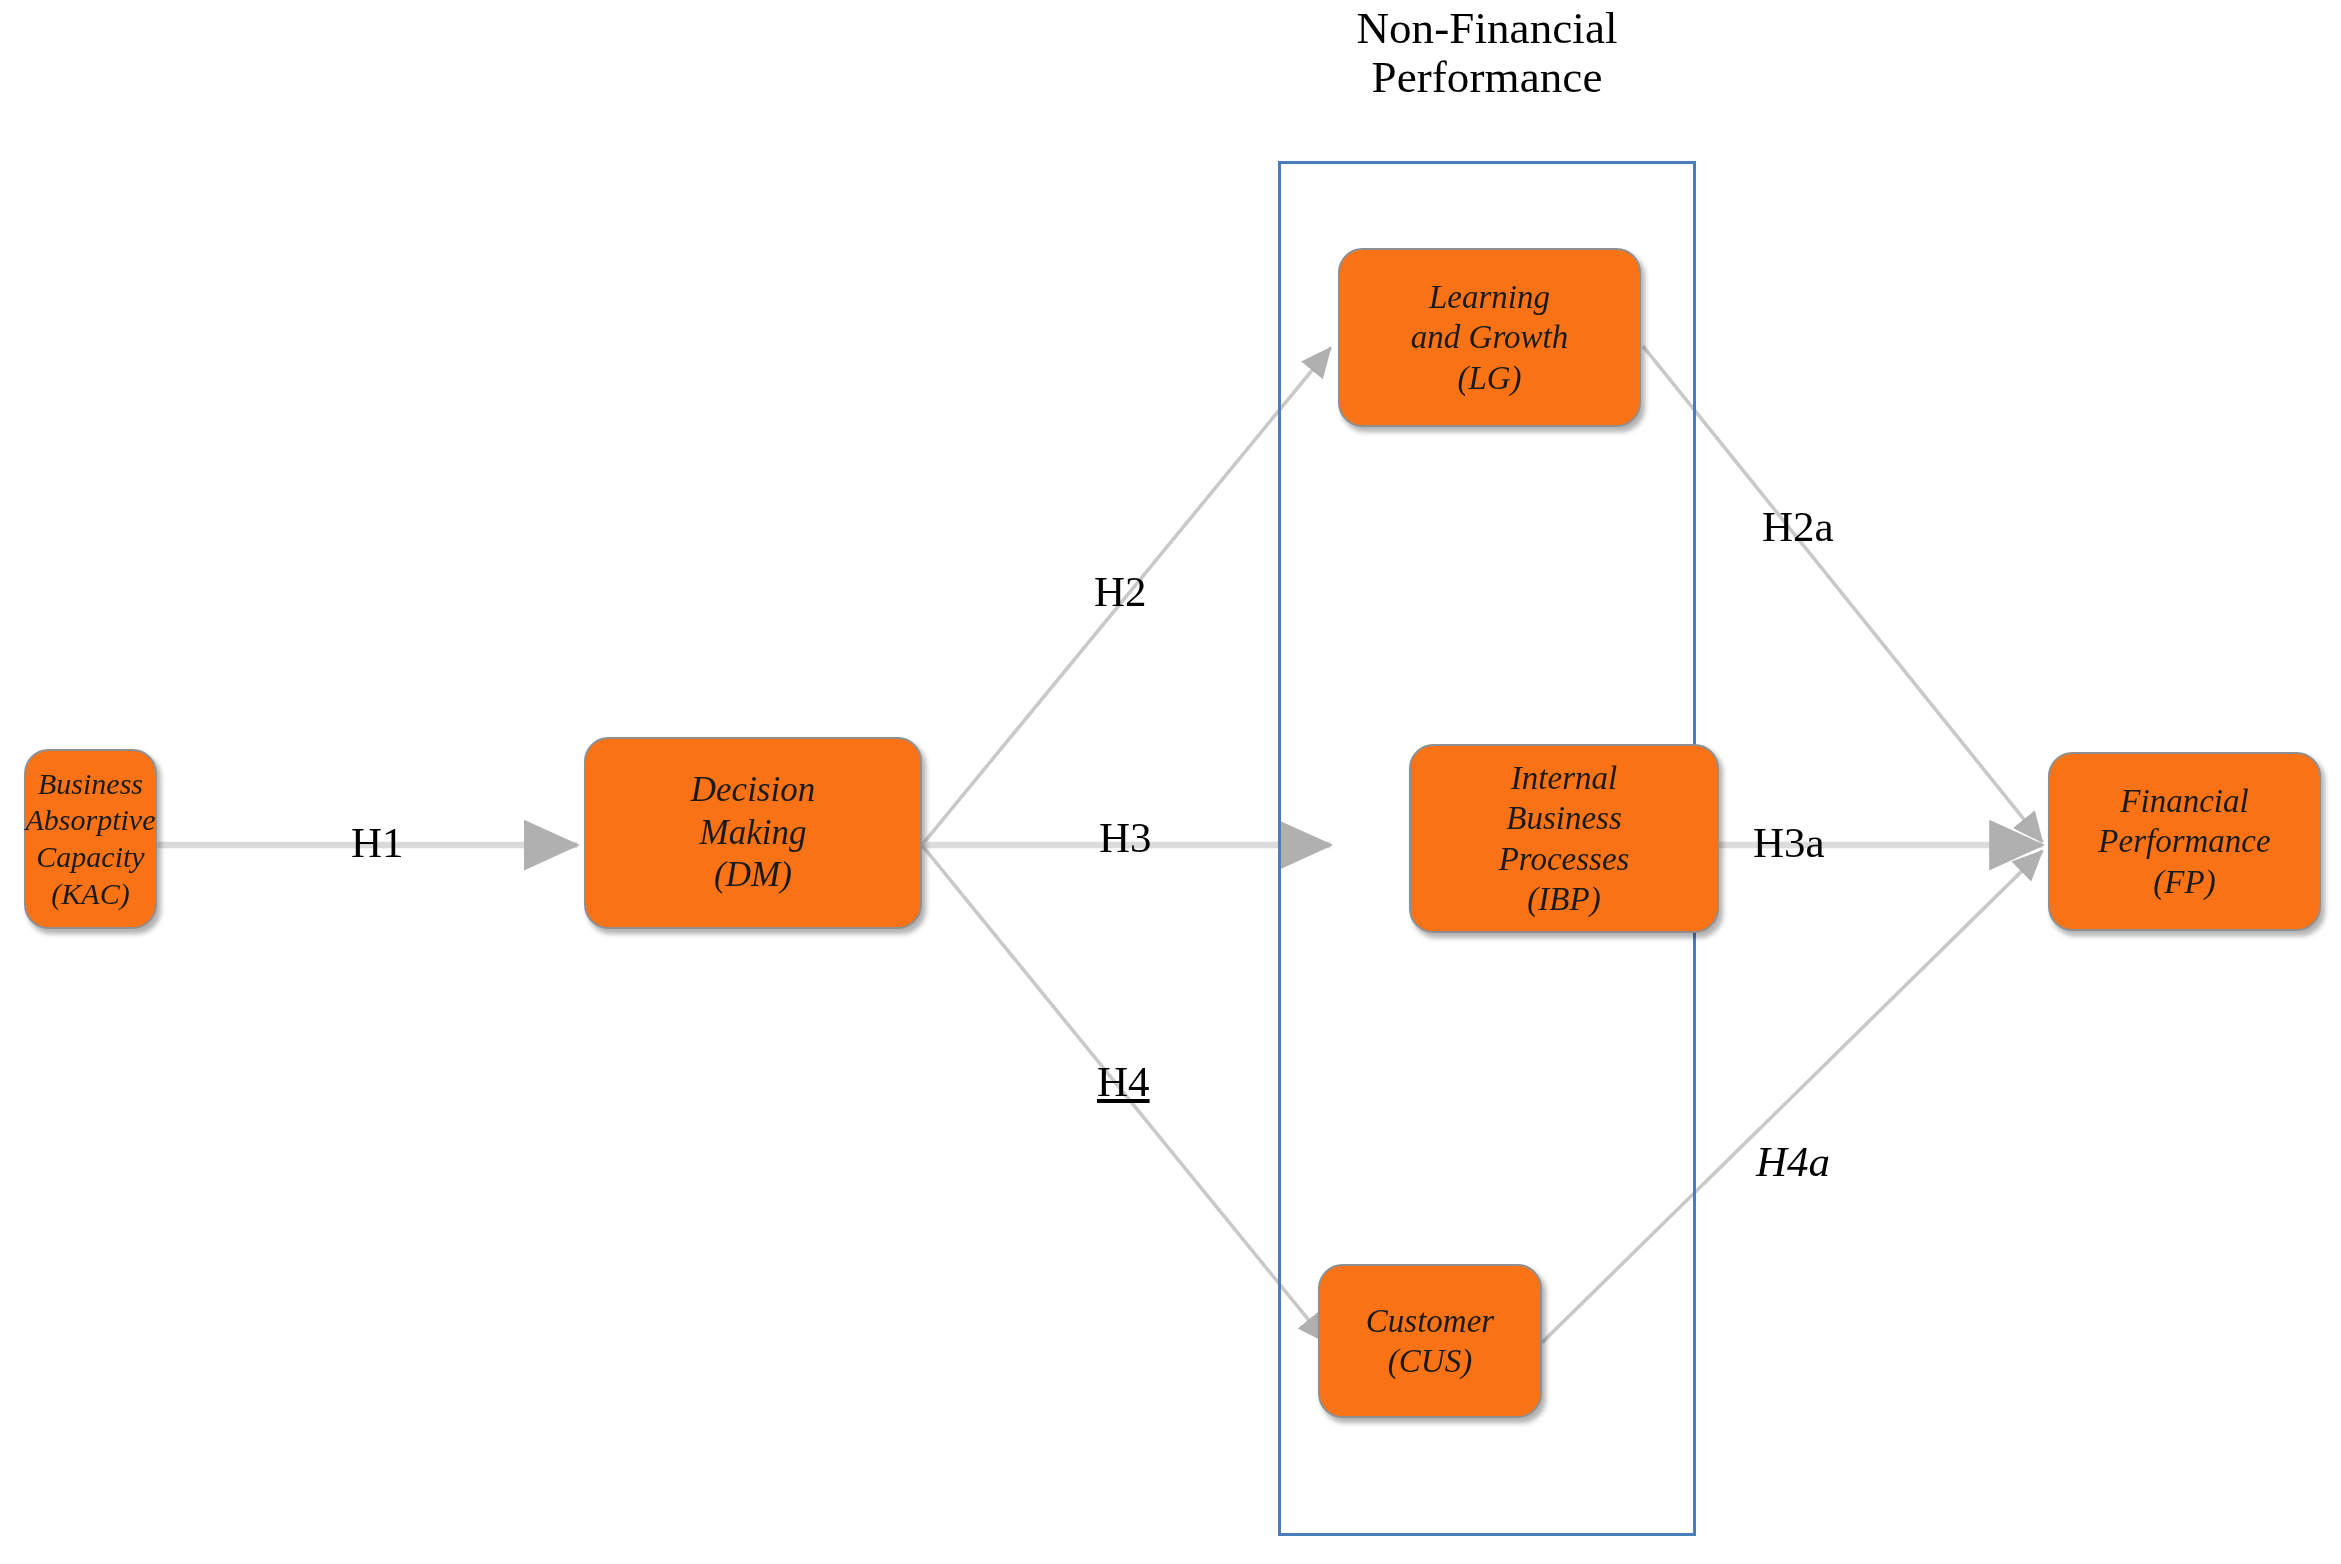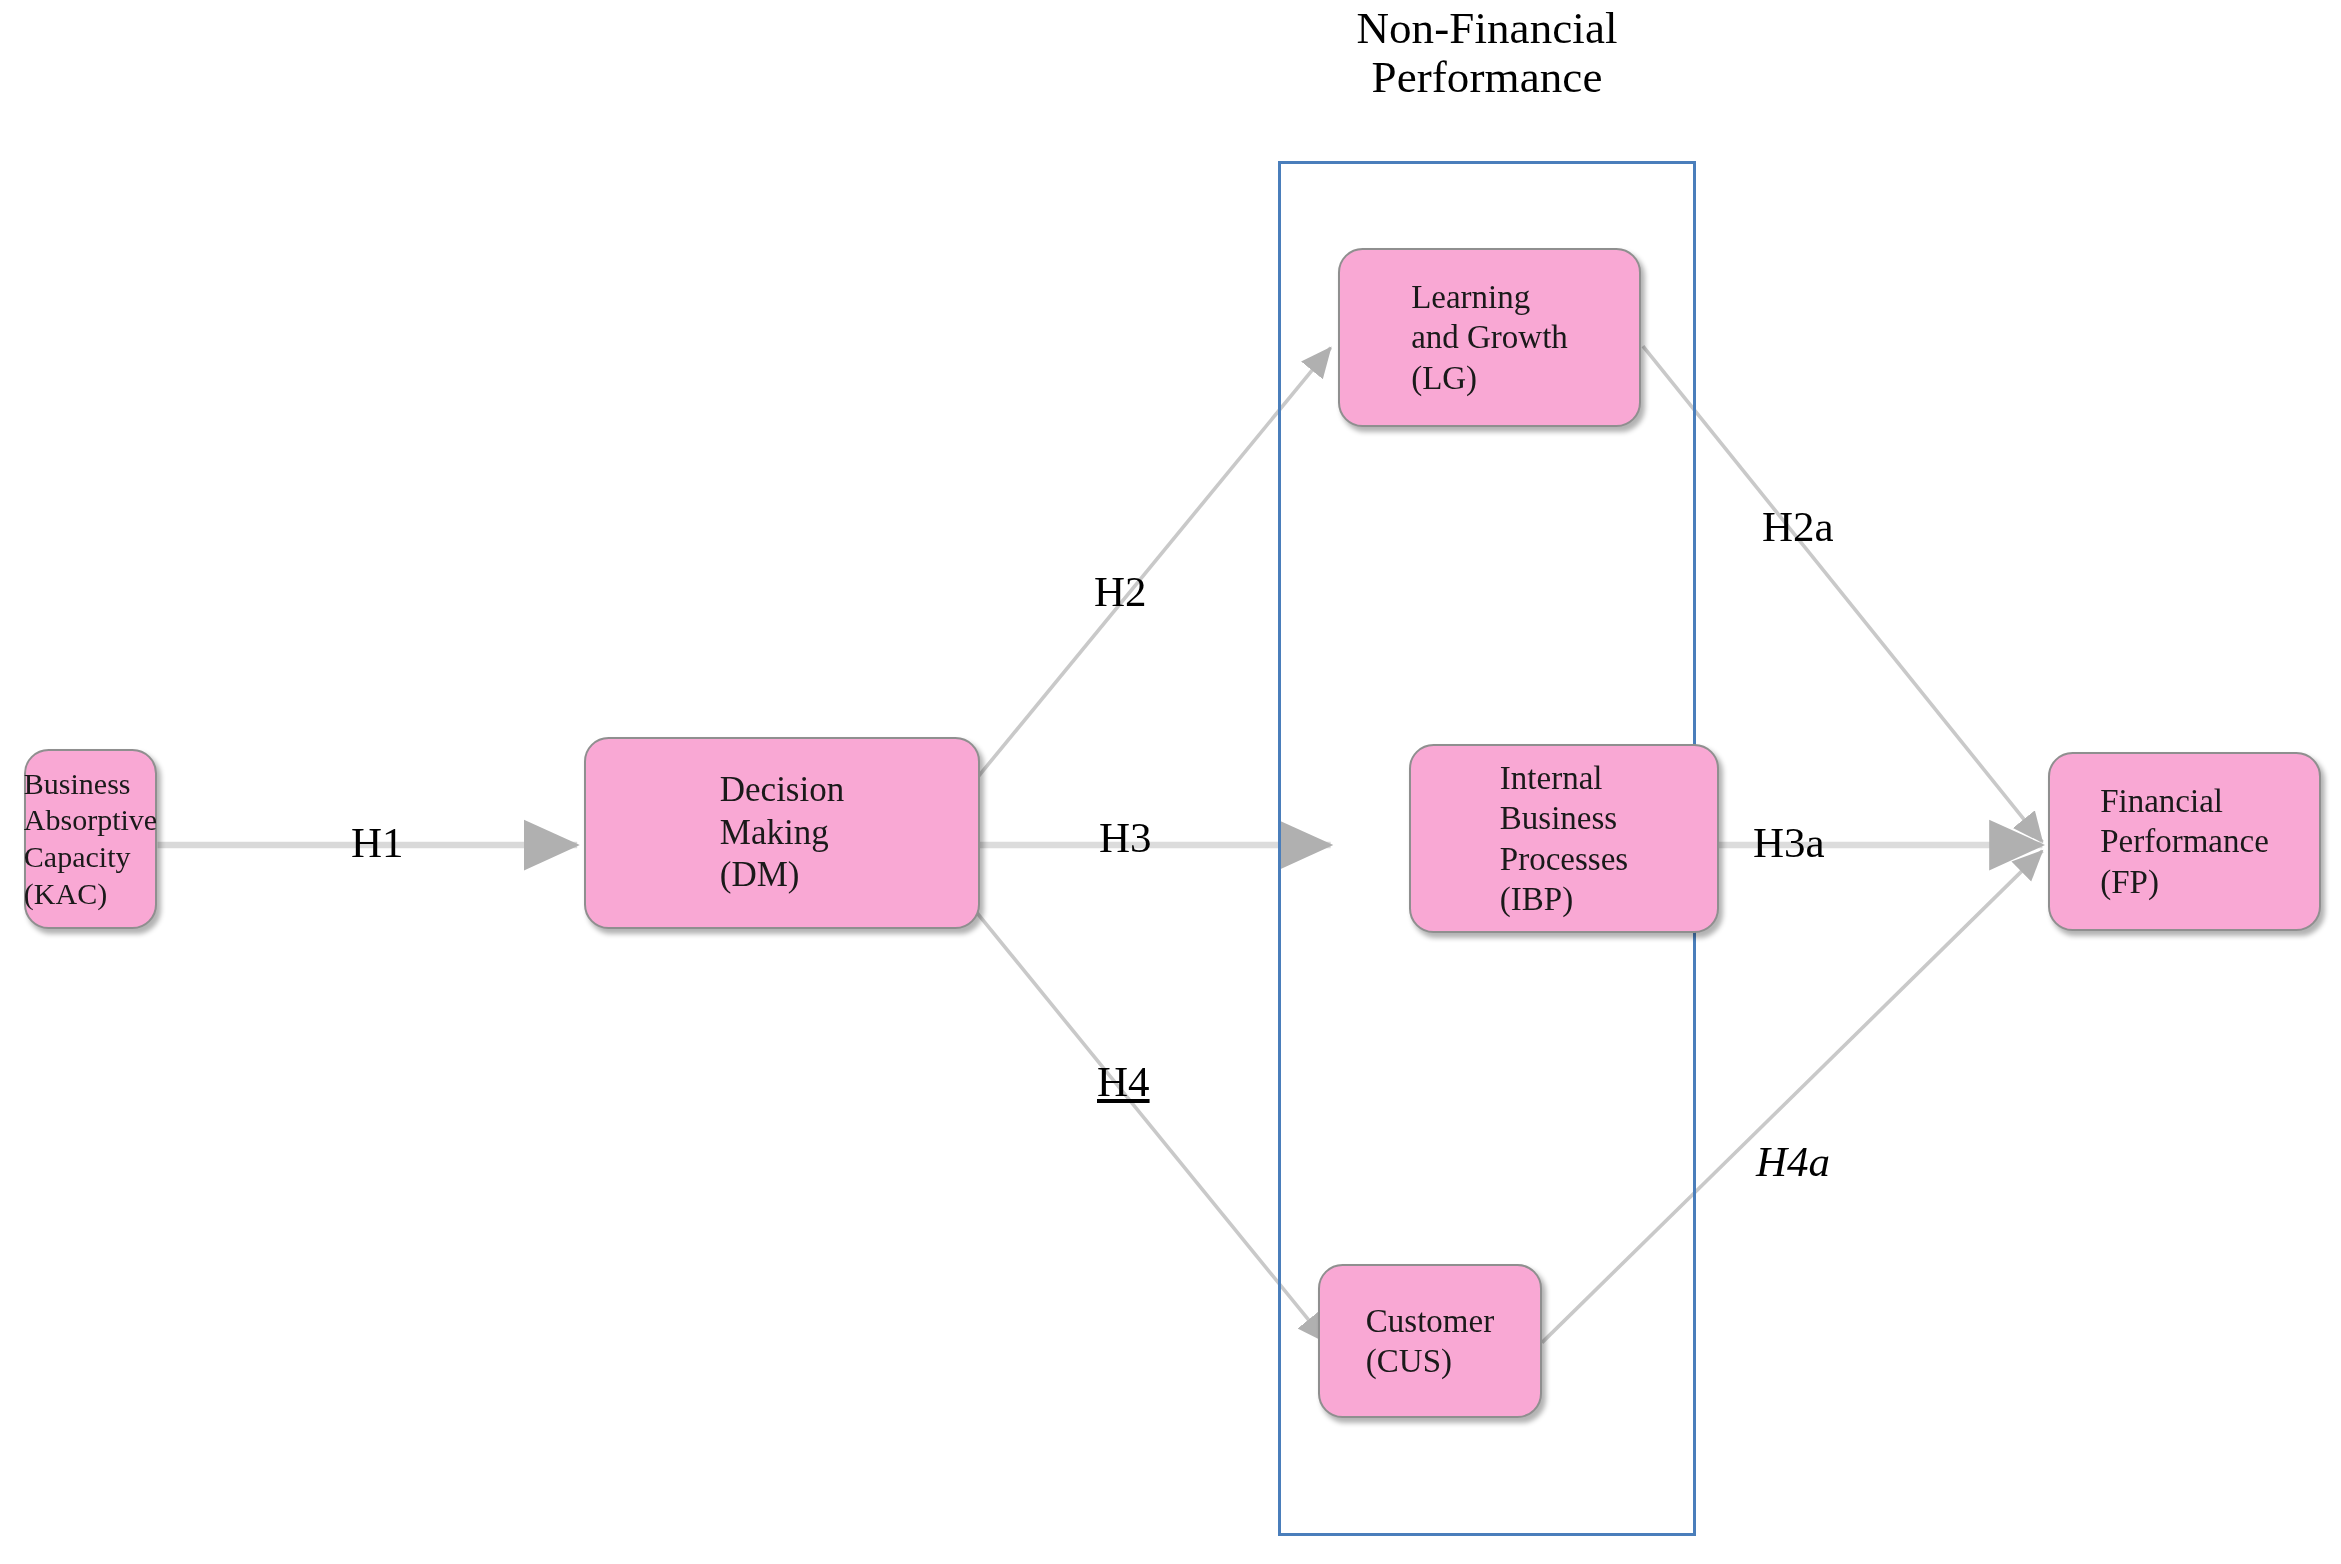--- a/index.html
+++ b/index.html
@@ -36,32 +36,33 @@
     text-align: center;
     color: #000000;
     font-size: 45px;
     line-height: 1.08;
     white-space: pre-line;
     letter-spacing: 0.1px;
   }
   .node {
     position: absolute;
     box-sizing: border-box;
-    background: #f9a8d4;
+    background: #f97316;
     border: 2.2px solid #8f8f8f;
     border-radius: 24.5px;
     box-shadow: 3.6px 4.3px 5px rgba(0,0,0,0.30);
     display: flex;
     align-items: center;
     justify-content: center;
-    text-align: left;
+    text-align: center;
     color: #1a1a1a;
     line-height: 1.22;
     white-space: pre-line;
     z-index: 3;
+    font-style: italic;
   }
   .edge-label {
     position: absolute;
     color: #000000;
     font-size: 43px;
     line-height: 1;
     white-space: nowrap;
     background: transparent;
     z-index: 4;
   }
@@ -96,21 +97,21 @@
   <div class="group-frame" style="left:1278px; top:161px; width:418px; height:1375px;"></div>
 
   <div class="group-title" style="left:1256px; top:4.3px; width:462px;">Non-Financial
 Performance</div>
 
   <div class="node" style="left:24px; top:749px; width:133px; height:180px; font-size:30px;">Business
 Absorptive
 Capacity
 (KAC)</div>
 
-  <div class="node" style="left:584px; top:737px; width:396px; height:192px; font-size:35px;">Decision
+  <div class="node" style="left:584px; top:737px; width:338px; height:192px; font-size:35px;">Decision
 Making
 (DM)</div>
 
   <div class="node" style="left:1338px; top:248px; width:303px; height:179px; font-size:33px;">Learning
 and Growth
 (LG)</div>
 
   <div class="node" style="left:1409px; top:744px; width:310px; height:189px; font-size:33px;">Internal
 Business
 Processes

